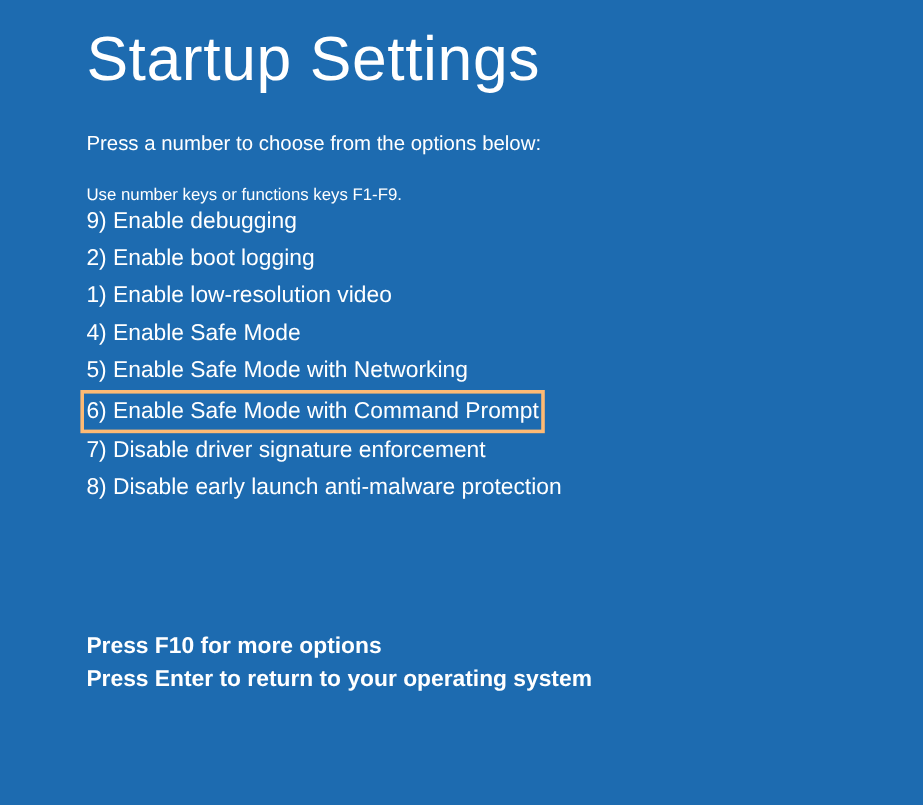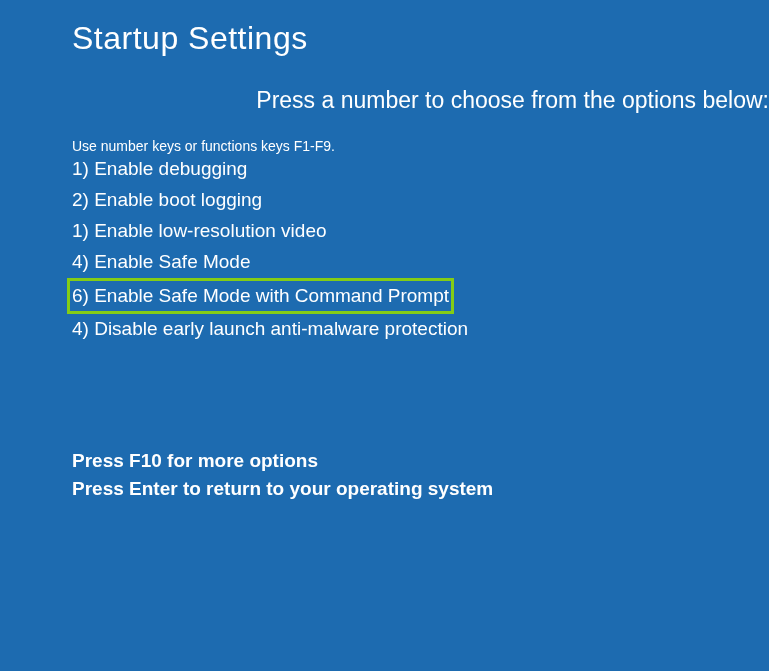--- a/index.html
+++ b/index.html
@@ -11,70 +11,71 @@
       width: 769px;
       height: 671px;
       background-color: #1d6bb0;
       font-family: "Segoe UI", "Segoe UI Light", Tahoma, sans-serif;
       color: #ffffff;
       overflow: hidden;
       padding-left: 72px;
       padding-top: 20px;
     }
     .title {
-      font-size: 32px;
+      font-size: 52px;
       font-weight: 300;
       letter-spacing: 0.5px;
       margin-bottom: 30px;
     }
     .subtitle {
-      font-size: 23px;
+      font-size: 17px;
       font-weight: 400;
       margin-bottom: 24px;
-      text-align: right;
     }
     .hint {
       font-size: 14px;
       font-weight: 400;
     }
     .options {
       margin-bottom: 102px;
     }
     .option-item {
       font-size: 19px;
       font-weight: 400;
       line-height: 30px;
       display: inline-block;
     }
     .option-row {
       line-height: 30px;
     }
     .highlighted {
-      border: 3px solid #84cc16;
+      border: 3px solid #fdba74;
       padding: 0 2px;
       margin-left: -5px;
     }
     .footer-line {
       font-size: 19px;
       font-weight: 700;
       line-height: 28px;
     }
   </style>
 </head>
 <body>
 
 <div class="title">Startup Settings</div>
 
 <div class="subtitle">Press a number to choose from the options below:</div>
 
 <div class="hint">Use number keys or functions keys F1-F9.</div>
 
 <div class="options" id="options-container">
-    <div class="option-row"><span class="option-item">1) Enable debugging</span></div>
+    <div class="option-row"><span class="option-item">9) Enable debugging</span></div>
     <div class="option-row"><span class="option-item">2) Enable boot logging</span></div>
     <div class="option-row"><span class="option-item">1) Enable low-resolution video</span></div>
     <div class="option-row"><span class="option-item">4) Enable Safe Mode</span></div>
+    <div class="option-row"><span class="option-item">5) Enable Safe Mode with Networking</span></div>
     <div class="option-row"><span class="option-item highlighted">6) Enable Safe Mode with Command Prompt</span></div>
-    <div class="option-row"><span class="option-item">4) Disable early launch anti-malware protection</span></div>
+    <div class="option-row"><span class="option-item">7) Disable driver signature enforcement</span></div>
+    <div class="option-row"><span class="option-item">8) Disable early launch anti-malware protection</span></div>
   </div>
 
 <div class="footer-line">Press F10 for more options</div>
 <div class="footer-line">Press Enter to return to your operating system</div>
 
 </body></html>

